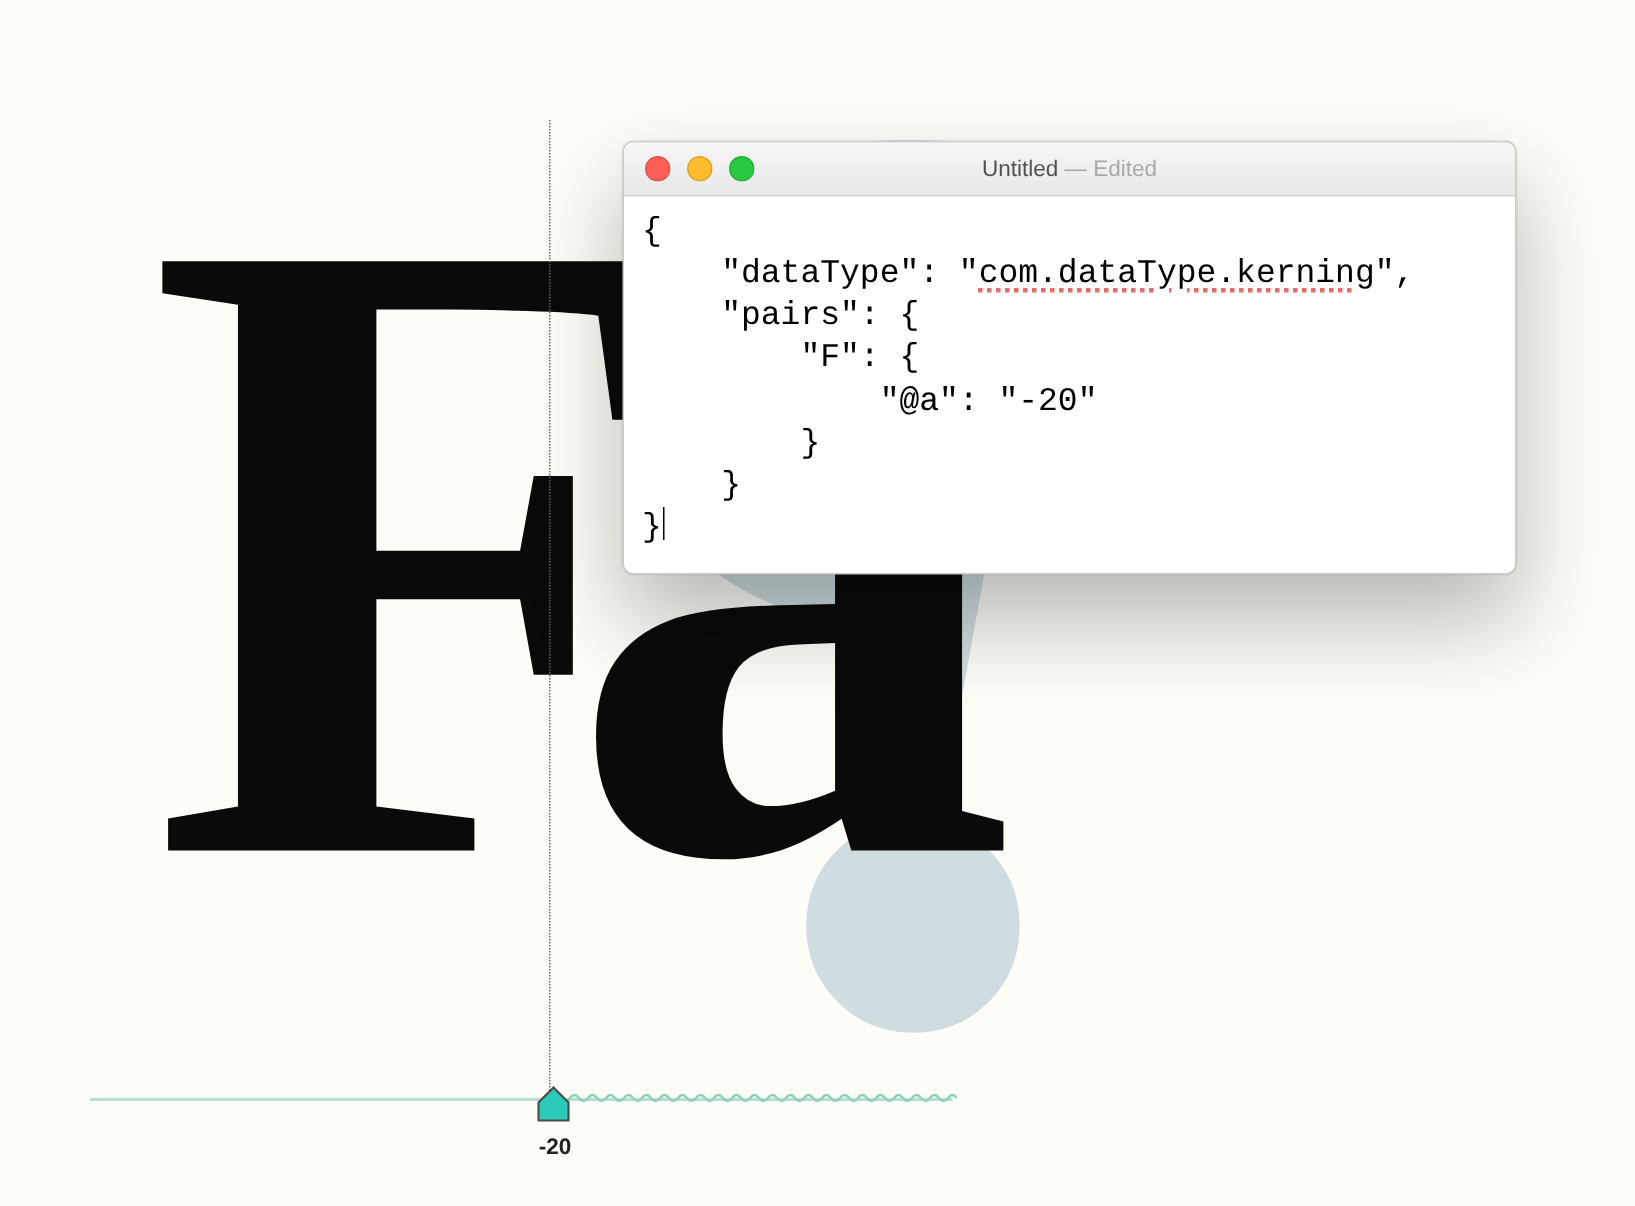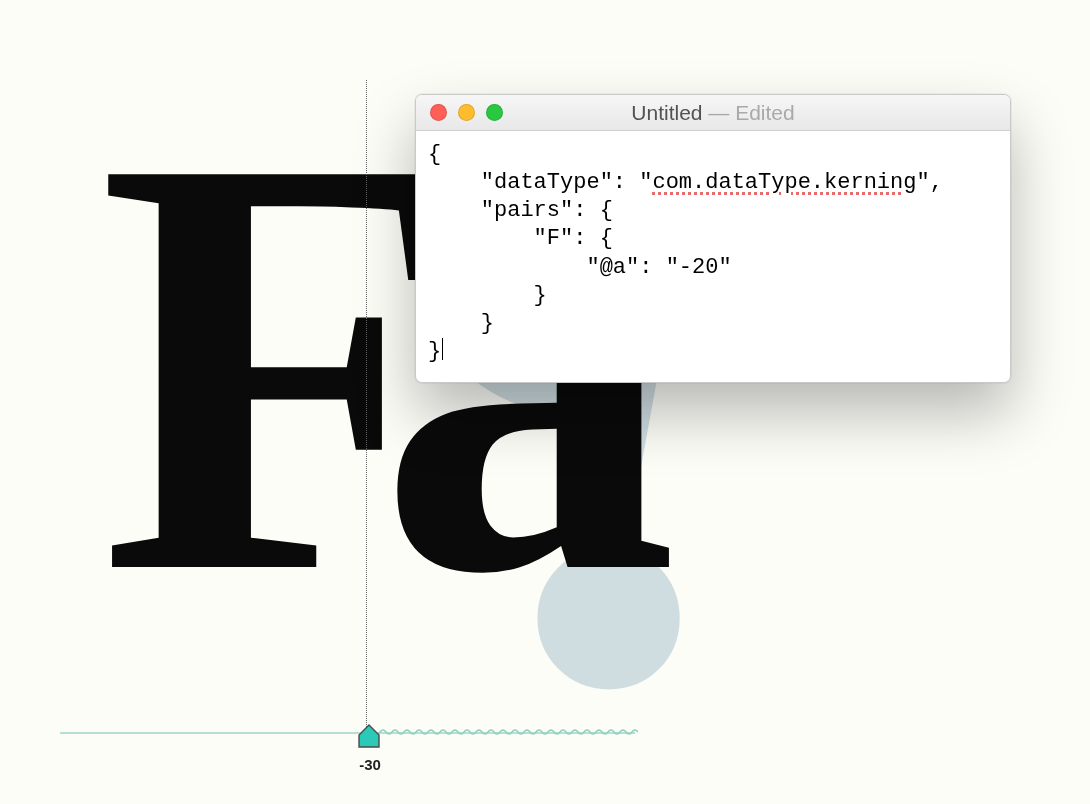--- a/index.html
+++ b/index.html
@@ -142,21 +142,21 @@
     border: 0.5px solid rgba(0,0,0,0.12);
   }
   .traffic.red    { background: #ff5f57; }
   .traffic.yellow { background: #ffbd2e; }
   .traffic.green  { background: #28c940; }
 
   .title-text {
     position: absolute;
     left: 0; right: 0;
     text-align: center;
-    font-size: 21px;
+    font-size: 15px;
     color: #525252;
     pointer-events: none;
   }
   .title-text .edited { color: #a9a9a9; }
 
   .editor-body {
     padding: 10px 12px 16px 12px;
     font-family: Menlo, Consolas, "Courier New", monospace;
     font-size: 22px;
     line-height: 1.28;
@@ -197,21 +197,21 @@
       <path d="M0 4 Q 3 0 6 4 T 12 4 T 18 4 T 24 4 T 30 4 T 36 4 T 42 4 T 48 4 T 54 4 T 60 4 T 66 4 T 72 4 T 78 4 T 84 4 T 90 4 T 96 4 T 102 4 T 108 4 T 114 4 T 120 4 T 126 4 T 132 4 T 138 4 T 144 4 T 150 4 T 156 4 T 162 4 T 168 4 T 174 4 T 180 4 T 186 4 T 192 4 T 198 4 T 204 4 T 210 4 T 216 4 T 222 4 T 228 4 T 234 4 T 240 4 T 246 4 T 252 4 T 258 4 T 264 4 T 270 4" stroke="#8fcfc0" stroke-width="1.6" fill="none"></path>
     </svg>
   </div>
 
   <div class="kern-handle">
     <svg width="24" height="26" viewBox="0 0 24 26">
       <polygon points="12,2 22,12 22,24 2,24 2,12" fill="#2ac9b8" stroke="#4a4a4a" stroke-width="1.4"></polygon>
     </svg>
   </div>
 
-  <div class="kern-value">-30</div>
+  <div class="kern-value">-20</div>
 </div>
 
 <div class="editor-window">
   <div class="titlebar">
     <div class="traffic-lights">
       <div class="traffic red"></div>
       <div class="traffic yellow"></div>
       <div class="traffic green"></div>
     </div>
     <div class="title-text">

